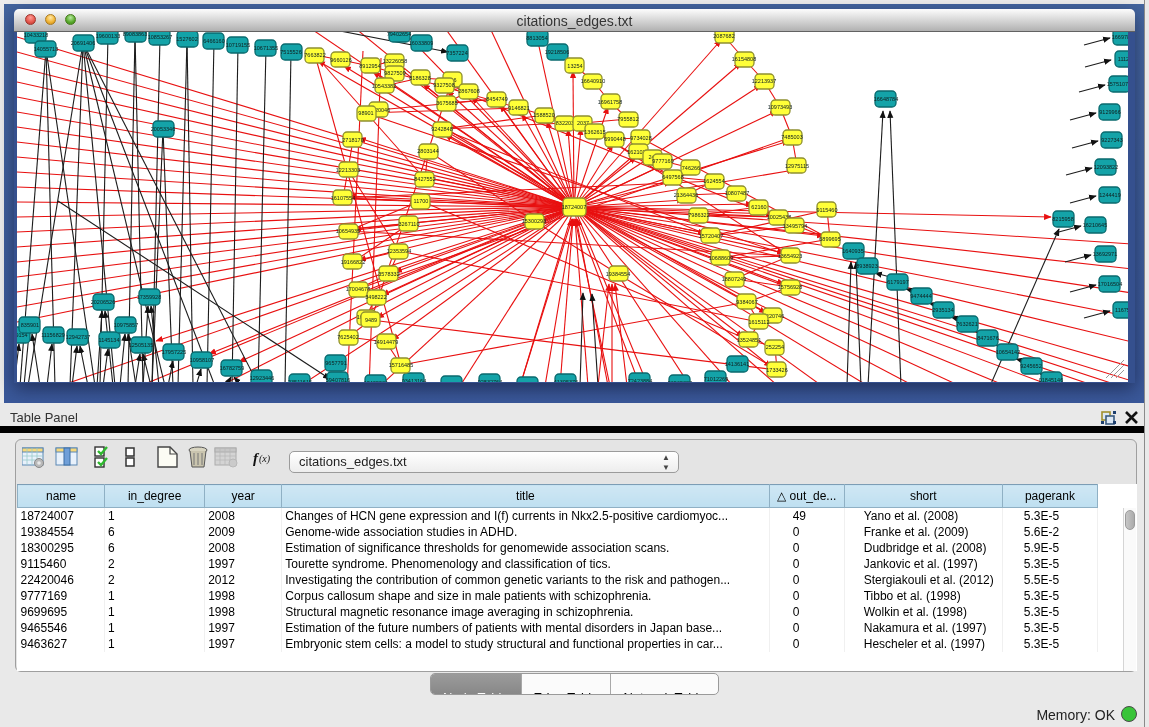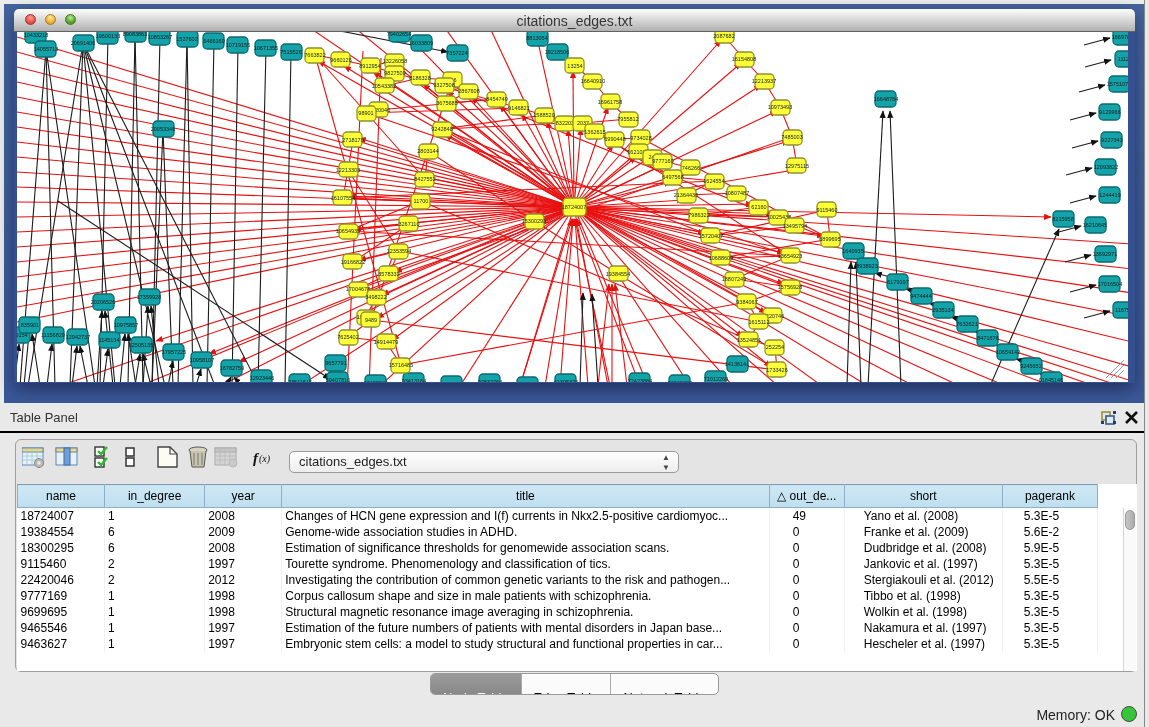--- a/index.html
+++ b/index.html
@@ -9,21 +9,21 @@
 #title{position:absolute;width:100%;text-align:center;top:4px;font-size:14px;color:#353535}
 .tl{position:absolute;top:5px;width:11px;height:11px;border-radius:50%;}
 #tl1{left:11px;background:radial-gradient(circle at 50% 30%,#ff9d96,#e4544a 60%,#b33a32);border:1px solid #9d342c}
 #tl2{left:31px;background:radial-gradient(circle at 50% 30%,#ffe9a8,#f0b12f 60%,#c28a1f);border:1px solid #ab7b20}
 #tl3{left:51px;background:radial-gradient(circle at 50% 30%,#b7e9a0,#57a829 60%,#3f8a1e);border:1px solid #45791c}
 #canvas{position:absolute;left:3px;top:23px;width:1111px;height:350px;background:#fff;overflow:hidden}
 #grayR{position:absolute;right:0;top:0;width:5px;height:727px;background:#e9e9e9;border-left:1px solid #8a8a8a;z-index:9}
 #grayT{position:absolute;left:0;top:0;width:1149px;height:4px;background:#ededed}
 #grayL{position:absolute;left:0;top:0;width:4px;height:403px;background:#ededed}
 #panel{position:absolute;left:0;top:403px;width:1149px;height:324px;background:#e9e9e9}
-#phead{position:absolute;left:0;top:0;width:100%;height:30px;background:#e9e9e9;border-bottom:2px solid #000000}
+#phead{position:absolute;left:0;top:0;width:100%;height:30px;background:#e9e9e9;border-bottom:7px solid #000000}
 #ptitle{position:absolute;left:10px;top:7px;font-size:13px;color:#333}
 #inner{position:absolute;left:15px;top:36px;width:1122px;height:233px;background:#e4e4e4;border:1px solid #9f9f9f;border-radius:6px}
 #toolbar{position:absolute;left:0;top:0;width:100%;height:42px}
 #combo{position:absolute;left:273px;top:11px;width:390px;height:22px;background:linear-gradient(#ffffff,#ededed);border:1px solid #9b9b9b;border-radius:5px;font-size:13px;color:#222;line-height:20px;padding-left:9px}
 #combo .ud{position:absolute;right:8px;top:1px;font-size:8px;color:#444;line-height:10px}
 #tablewrap{position:absolute;left:1px;top:44px;width:1120px;height:187px;background:#fff;overflow:hidden}
 table{border-collapse:collapse;table-layout:fixed;width:1081px;font-size:12px}
 th{height:23px;background:linear-gradient(#cfe7f4,#bedff0);border:1px solid #8fb0c4;border-top:1px solid #7d9db5;font-weight:normal;font-size:12px;padding:0;overflow:hidden;white-space:nowrap}
 td{height:16px;padding:0 0 0 3px;overflow:hidden;white-space:nowrap;font-size:12px;color:#000;border-right:1px solid #f0f0f0}
 .c1{width:87px}.c2{width:100px}.c3{width:77px}.c4{width:487px}.c5{width:75px}.c6{width:158px}.c7{width:95px}

